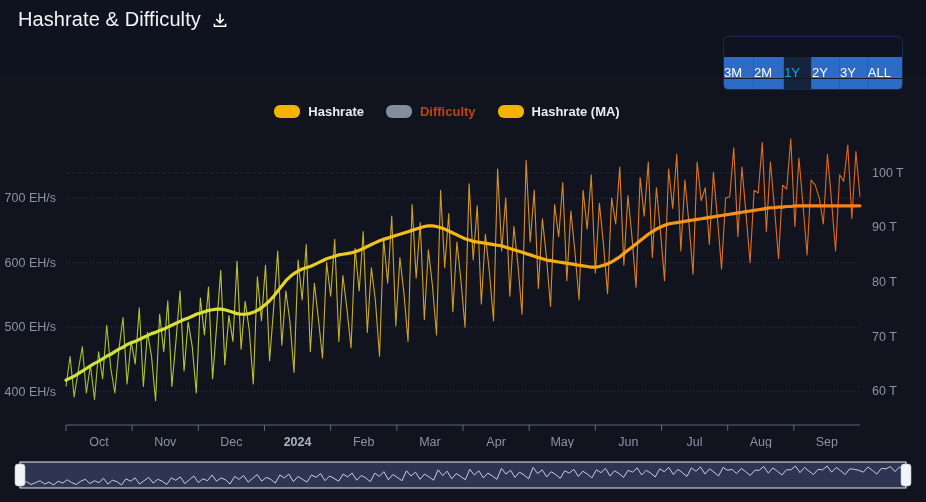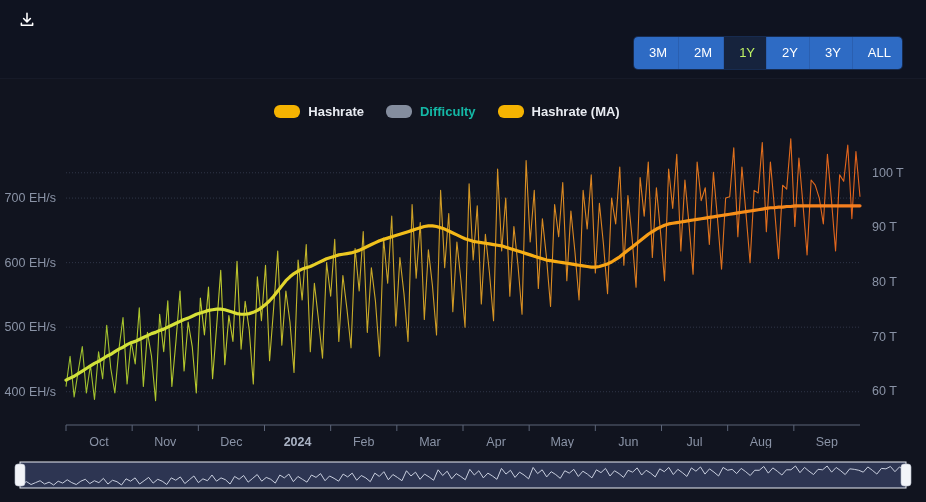--- a/index.html
+++ b/index.html
@@ -53,32 +53,33 @@
     display: flex;
     border-radius: 4px;
     overflow: hidden;
     box-shadow: 0 0 0 1px rgba(40,90,170,0.35);
   }
   .range-btn {
     background: #2e6bc4;
     color: #ffffff;
     font-size: 13px;
     line-height: 1;
-    padding: 9px 11px 10px 15px;
+    padding: 9px 11px 10px 0;
     border: none;
     cursor: pointer;
     font-family: "Liberation Sans", sans-serif;
     min-width: 18px;
     text-align: left;
     border-right: 1px solid #2a5fb0;
+    margin-top: 20px;
   }
   .range-btn:last-child { border-right: none; }
   .range-btn.active {
     background: #16233d;
-    color: #bef264;
+    color: #0ea5e9;
   }
 
   
   .header-divider {
     position: absolute;
     left: 0; top: 78px;
     width: 926px; height: 1px;
     background: #161a28;
   }
 
@@ -99,21 +100,21 @@
     cursor: pointer;
     font-size: 13px;
     font-weight: bold;
   }
   .legend-swatch {
     width: 26px; height: 13px;
     border-radius: 6px;
     display: inline-block;
   }
   .legend-label { color: #e9ecf2; }
-  .legend-item.disabled .legend-label { color: #14b8a6; }
+  .legend-item.disabled .legend-label { color: #c2410c; }
 
   
   .chart-area {
     position: absolute;
     left: 0; top: 128px;
     width: 926px; height: 320px;
   }
   .chart-svg { display: block; }
   .axis-label {
     font-family: "Liberation Sans", sans-serif;
@@ -128,20 +129,21 @@
     left: 14px; top: 458px;
     width: 898px; height: 34px;
   }
   .nav-svg { display: block; }
 </style>
 </head>
 <body>
 
 <div class="header">
   <div class="title-row">
+    <span class="chart-title">Hashrate &amp; Difficulty</span>
     <span class="download-icon">
       <svg viewBox="0 0 24 24" width="18" height="18" aria-hidden="true">
         <path d="M12 3 L12 13 M12 14.5 L7.5 10 M12 14.5 L16.5 10" stroke="#ffffff" stroke-width="2.1" fill="none" stroke-linecap="round" stroke-linejoin="round"></path>
         <path d="M4.5 16.5 L4.5 19 L19.5 19 L19.5 16.5" stroke="#ffffff" stroke-width="2.1" fill="none" stroke-linecap="round" stroke-linejoin="round"></path>
       </svg>
     </span>
   </div>
 
   <div class="range-group">
     <button class="range-btn">3M</button>

